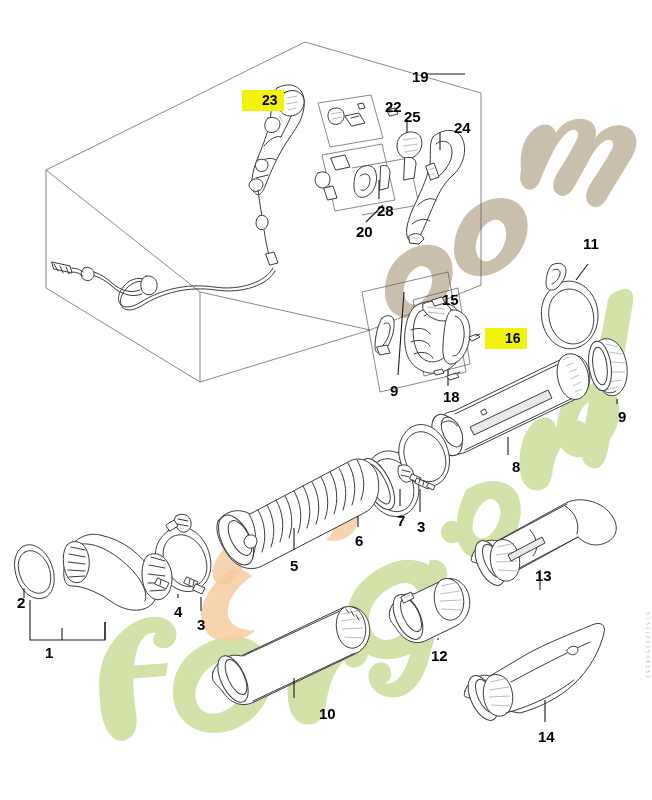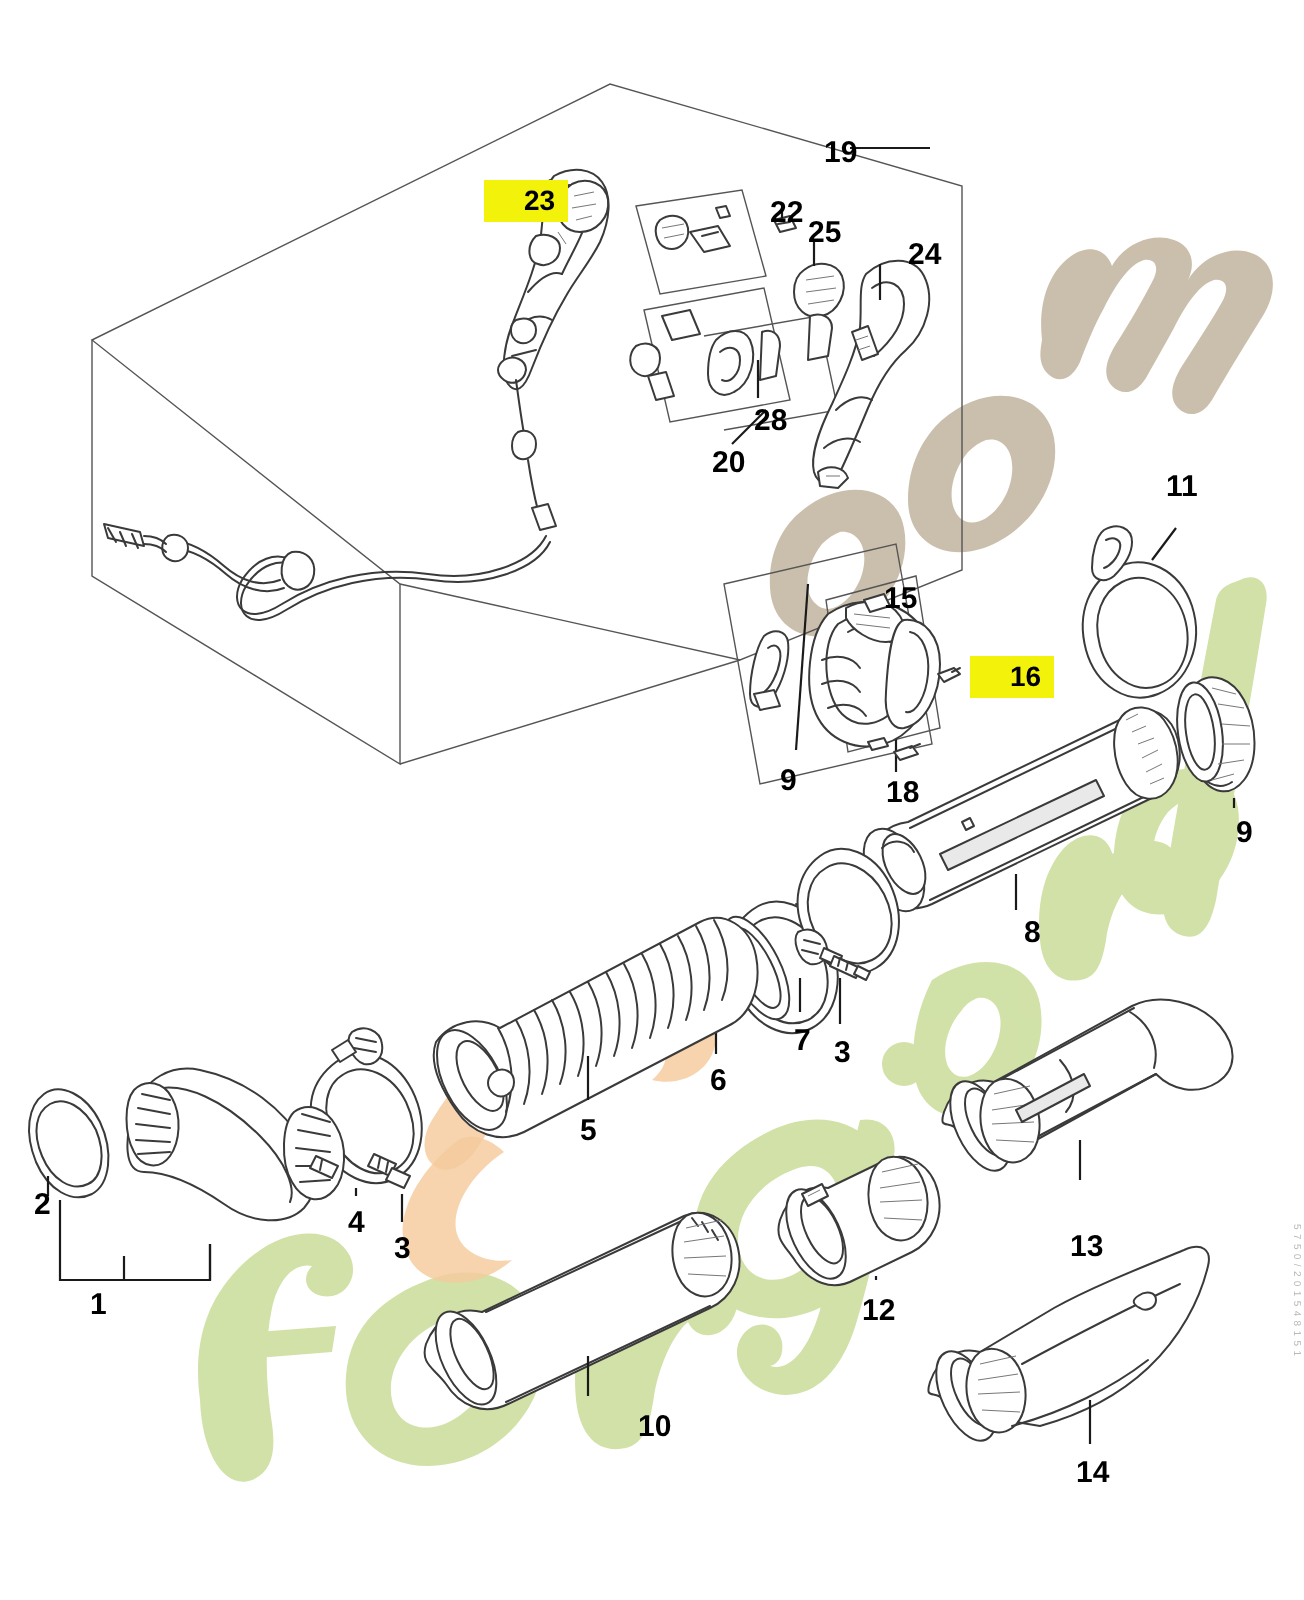--- a/index.html
+++ b/index.html
@@ -469,21 +469,21 @@
       <div class="num" style="left: 174px; top: 604px;">4</div>
       <div class="num" style="left: 290px; top: 558px;">5</div>
       <div class="num" style="left: 355px; top: 533px;">6</div>
       <div class="num" style="left: 397px; top: 513px;">7</div>
       <div class="num" style="left: 417px; top: 519px;">3</div>
       <div class="num" style="left: 512px; top: 459px;">8</div>
       <div class="num" style="left: 618px; top: 409px;">9</div>
       <div class="num" style="left: 299px; top: 706px; margin-left: 20px;">10</div>
       <div class="num" style="left: 583px; top: 236px;">11</div>
       <div class="num" style="left: 431px; top: 648px;">12</div>
-      <div class="num" style="left: 535px; top: 616px;">13</div>
+      <div class="num" style="left: 535px; top: 568px;">13</div>
       <div class="num" style="left: 538px; top: 729px;">14</div>
       <div class="num" style="left: 442px; top: 292px;">15</div>
       <div class="num hl" style="left: 485px; top: 328px;">16</div>
       <div class="num" style="left: 390px; top: 383px;">9</div>
       <div class="num" style="left: 443px; top: 389px;">18</div>
       <div class="num" style="left: 412px; top: 69px;">19</div>
       <div class="num" style="left: 356px; top: 224px;">20</div>
       <div class="num" style="left: 377px; top: 203px;">28</div>
       <div class="num" style="left: 385px; top: 99px;">22</div>
       <div class="num hl" style="left: 242px; top: 90px;">23</div>

